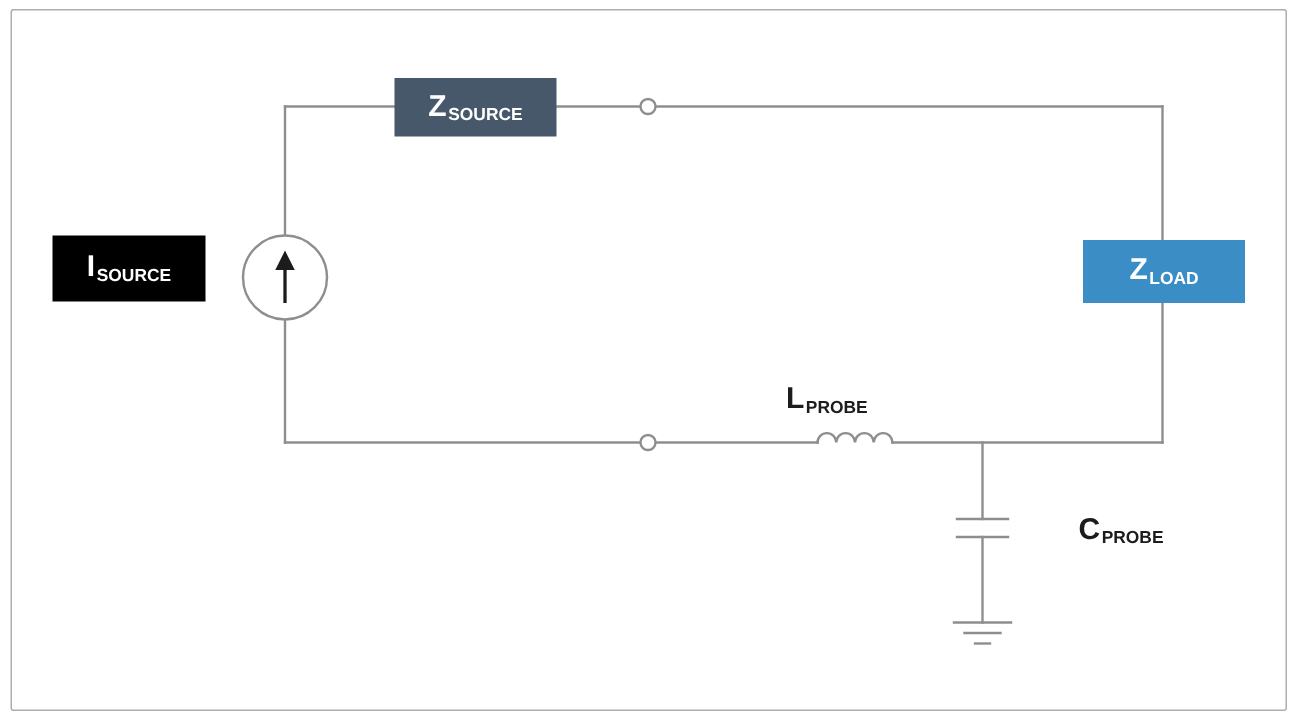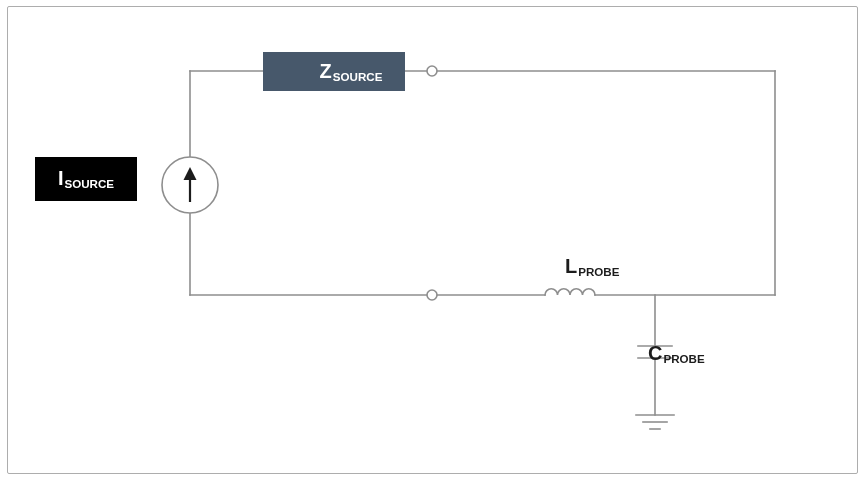--- a/index.html
+++ b/index.html
@@ -51,24 +51,24 @@
     line-height: 1;
     user-select: none;
   }
   .sub {
     font-size: 0.58em;
     font-weight: bold;
     vertical-align: -0.28em;
     margin-left: 1px;
   }
   .box-isource { left: 35px;  top: 157px; width: 102px; height: 44px; }
-  .box-zsource { left: 263px; top: 52px;  width: 108px; height: 39px; padding-left: 34px; }
+  .box-zsource { left: 263px; top: 52px;  width: 108px; height: 39px; }
   .box-zload   { left: 722px; top: 160px; width: 108px; height: 42px; }
-  .label-lprobe { left: 565px; top: 256px; }
-  .label-cprobe { left: 648px; top: 343px; }
+  .label-lprobe { left: 524px; top: 256px; }
+  .label-cprobe { left: 719px; top: 343px; }
 </style>
 </head>
 <body>
 
 <div class="canvas">
 
   <svg class="schematic-svg" viewBox="0 0 865 480">
     <g fill="none" stroke-width="1.6" stroke-linecap="square" stroke="#8E8E8E">
 
       <path d="M190,71 H775"></path>
@@ -107,20 +107,23 @@
   </svg>
 
   <div class="comp-box box-isource" style="background: #000000;">
     <span><span>I</span><span class="sub">SOURCE</span></span>
   </div>
 
   <div class="comp-box box-zsource" style="background: rgb(71, 88, 107);">
     <span><span>Z</span><span class="sub">SOURCE</span></span>
   </div>
 
+  <div class="comp-box box-zload" style="background: rgb(59, 142, 197);">
+    <span><span>Z</span><span class="sub">LOAD</span></span>
+  </div>
 
   <div class="free-label label-lprobe" style="color: rgb(28, 28, 28);">
     <span>L</span><span class="sub">PROBE</span>
   </div>
 
   <div class="free-label label-cprobe" style="color: rgb(28, 28, 28);">
     <span>C</span><span class="sub">PROBE</span>
   </div>
 
   <div class="frame" style="border-color: rgb(173, 173, 173);"></div>

